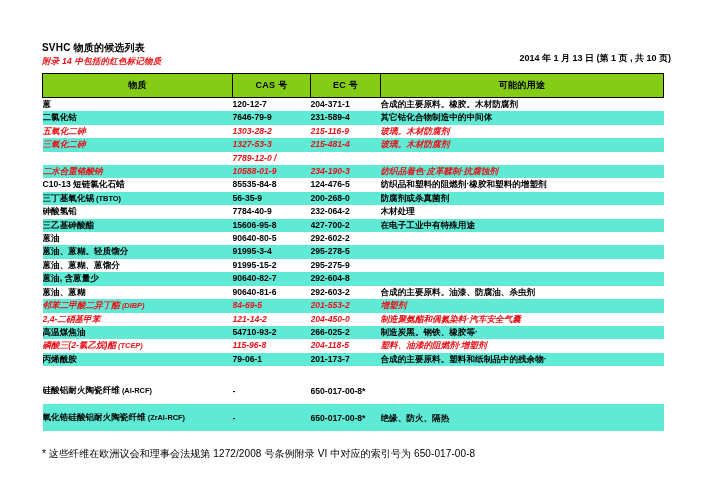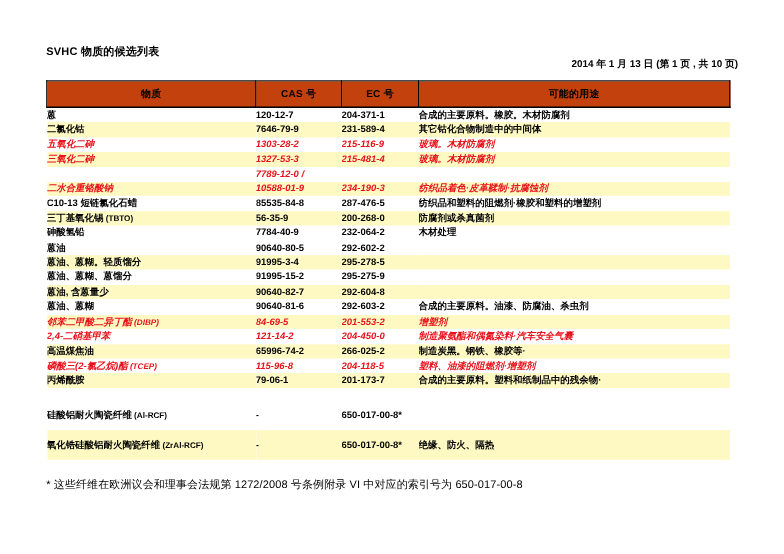--- a/index.html
+++ b/index.html
@@ -55,33 +55,33 @@
     width: 621px;
     table-layout: fixed;
     margin-top: 3px;
   }
   table.svhc th,
   table.svhc td {
     padding: 0;
     vertical-align: middle;
   }
   thead tr th {
-    background: #c2410c;
+    background: #84cc16;
     border: 1px solid #000000;
     height: 23px;
     font-size: 9px;
     font-weight: bold;
     text-align: center;
     letter-spacing: .3px;
   }
   tbody tr {
     height: 13.4px;
   }
   tbody tr.stripe td {
-    background: #fef9c3;
+    background: #5eead4;
   }
   tbody td {
     font-size: 8.6px;
     font-weight: bold;
     line-height: 13.4px;
     height: 13.4px;
     white-space: nowrap;
     overflow: hidden;
   }
   td.c-name   { padding-left: 5px; }
@@ -111,20 +111,21 @@
     letter-spacing: .1px;
   }
 </style>
 </head>
 <body>
 
 <div id="page">
 
   <div class="head-row">
     <div class="doc-title">SVHC 物质的候选列表</div>
+    <div class="doc-subtitle"><span>附录 14 中包括的</span><span style="color: rgb(232, 19, 26);">红色标记物质</span></div>
     <div class="doc-date">2014 年 1 月 13 日 (第 1 页 , 共 10 页)</div>
   </div>
 
   <table class="svhc">
     <colgroup>
       <col style="width:190px">
       <col style="width:78px">
       <col style="width:70px">
       <col style="width:283px">
     </colgroup>
@@ -169,34 +170,40 @@
         </tr>
         <tr class="stripe red">
           <td class="c-name">二水合重铬酸钠</td>
           <td class="c-cas">10588-01-9</td>
           <td class="c-ec">234-190-3</td>
           <td class="c-use">纺织品着色·皮革鞣制·抗腐蚀剂</td>
         </tr>
         <tr>
           <td class="c-name">C10-13 短链氯化石蜡</td>
           <td class="c-cas">85535-84-8</td>
-          <td class="c-ec">287-476-5</td>
+          <td class="c-ec">124-476-5</td>
           <td class="c-use">纺织品和塑料的阻燃剂·橡胶和塑料的增塑剂</td>
         </tr>
         <tr class="stripe">
           <td class="c-name">三丁基氧化锡<span class="sub-note"> (TBTO)</span></td>
           <td class="c-cas">56-35-9</td>
           <td class="c-ec">200-268-0</td>
           <td class="c-use">防腐剂或杀真菌剂</td>
         </tr>
         <tr>
           <td class="c-name">砷酸氢铅</td>
           <td class="c-cas">7784-40-9</td>
           <td class="c-ec">232-064-2</td>
           <td class="c-use">木材处理</td>
+        </tr>
+        <tr class="stripe">
+          <td class="c-name">三乙基砷酸酯</td>
+          <td class="c-cas">15606-95-8</td>
+          <td class="c-ec">427-700-2</td>
+          <td class="c-use">在电子工业中有特殊用途</td>
         </tr>
         <tr>
           <td class="c-name">蒽油</td>
           <td class="c-cas">90640-80-5</td>
           <td class="c-ec">292-602-2</td>
           <td class="c-use"></td>
         </tr>
         <tr class="stripe">
           <td class="c-name">蒽油、蒽糊。轻质馏分</td>
           <td class="c-cas">91995-3-4</td>
@@ -228,21 +235,21 @@
           <td class="c-use">增塑剂</td>
         </tr>
         <tr class="red">
           <td class="c-name">2,4-二硝基甲苯</td>
           <td class="c-cas">121-14-2</td>
           <td class="c-ec">204-450-0</td>
           <td class="c-use">制造聚氨酯和偶氮染料·汽车安全气囊</td>
         </tr>
         <tr class="stripe">
           <td class="c-name">高温煤焦油</td>
-          <td class="c-cas">65996-74-2</td>
+          <td class="c-cas">54710-93-2</td>
           <td class="c-ec">266-025-2</td>
           <td class="c-use">制造炭黑。钢铁、橡胶等·</td>
         </tr>
         <tr class="red">
           <td class="c-name">磷酸三(2-氯乙烷)酯<span class="sub-note"> (TCEP)</span></td>
           <td class="c-cas">115-96-8</td>
           <td class="c-ec">204-118-5</td>
           <td class="c-use">塑料、油漆的阻燃剂·增塑剂</td>
         </tr>
         <tr class="stripe">

